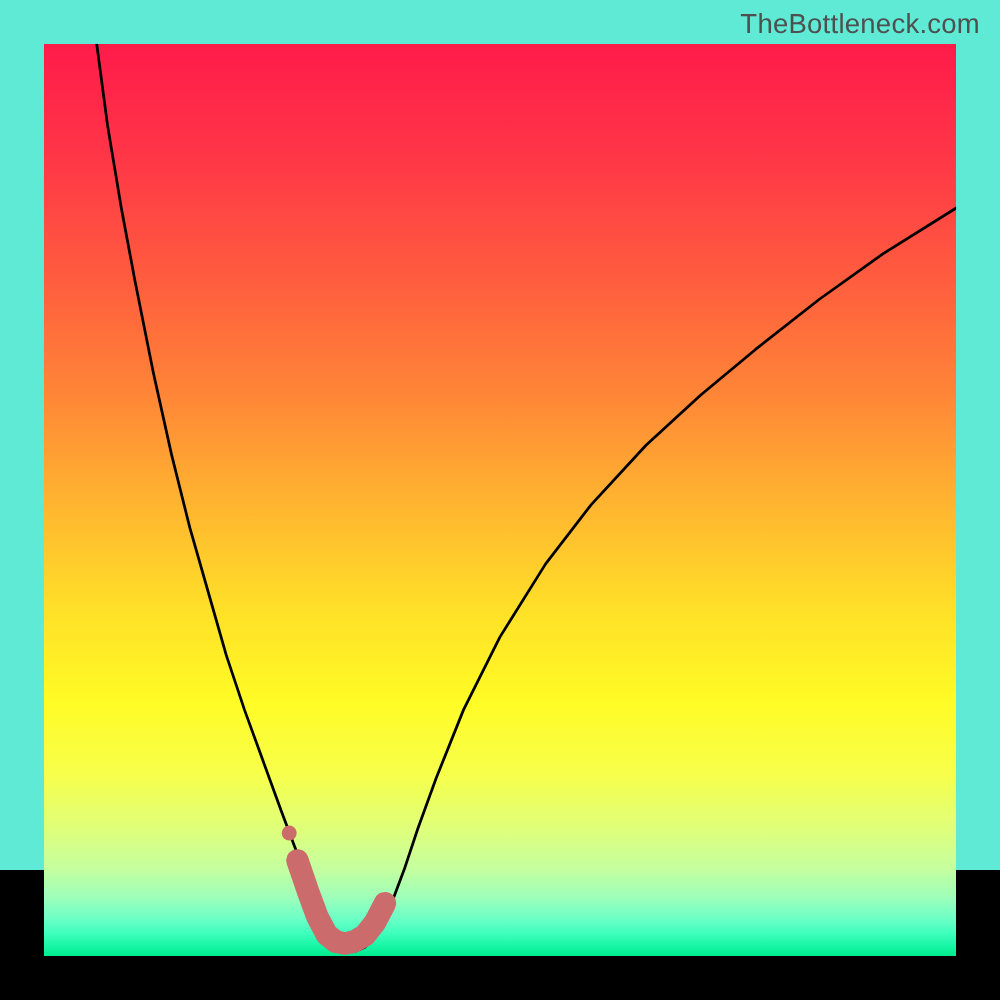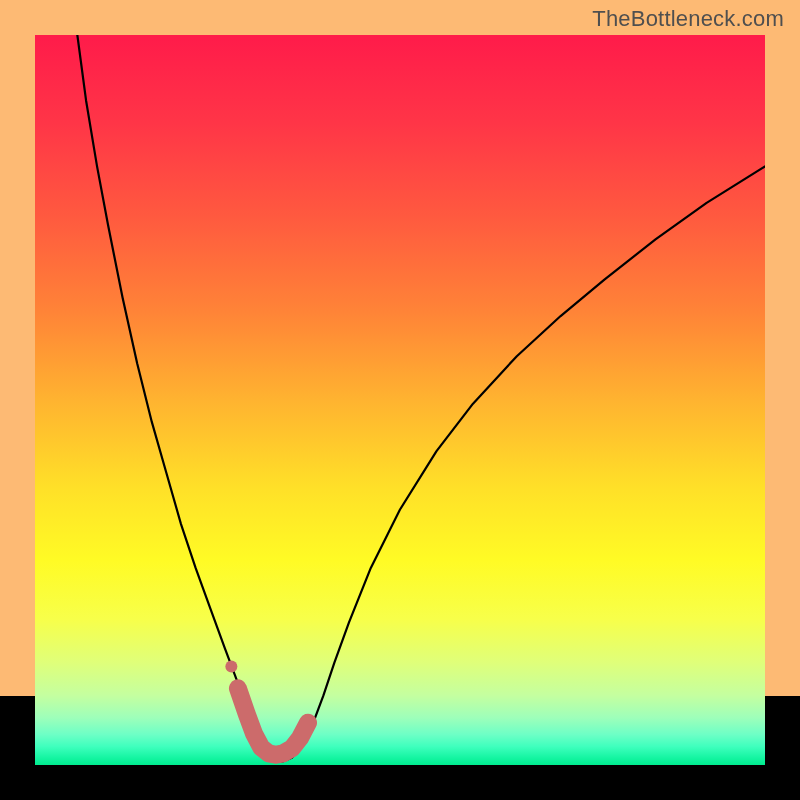--- a/index.html
+++ b/index.html
@@ -10,21 +10,21 @@
     background: #000;
     overflow: hidden;
     font-family: Arial, Helvetica, sans-serif;
   }
   .frame {
     position: absolute;
     left: 0;
     top: 0;
     width: 800px;
     height: 696px;
-    background: #fdba74;
+    background: #5eead4;
   }
   .plot-area {
     position: absolute;
     left: 35px;
     top: 35px;
     width: 730px;
     height: 730px;
     overflow: hidden;
   }
   .gradient-fill {

